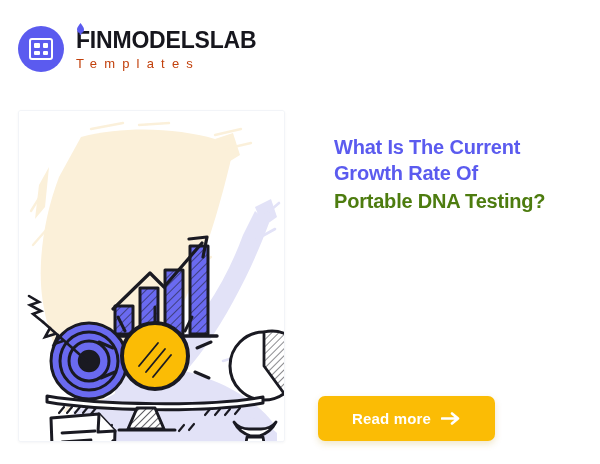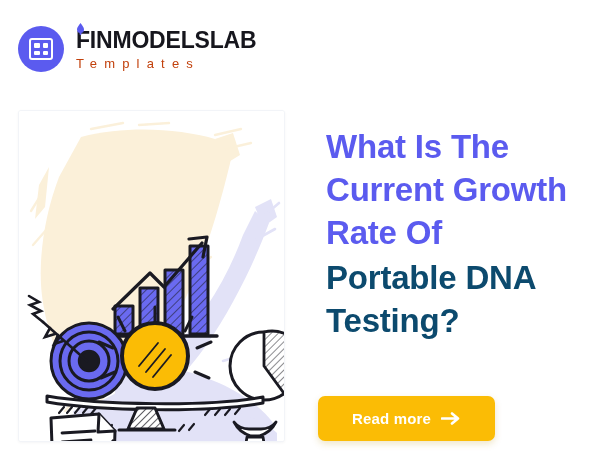--- a/index.html
+++ b/index.html
@@ -108,28 +108,28 @@
   }
 
   
   .content {
     position: absolute;
     left: 318px;
     top: 118px;
     width: 264px;
   }
   .headline {
-    font-size: 33px;
+    font-size: 20px;
     font-weight: 700;
     line-height: 1.30;
     letter-spacing: -0.2px;
-    margin: 8px;
+    margin: 16px;
   }
   .headline .lead { color: #5B5BEF; display: block; }
-  .headline .main { color: #0c4a6e; display: block; margin-top: 2px; }
+  .headline .main { color: #4d7c0f; display: block; margin-top: 2px; }
 
   .cta {
     position: absolute;
     left: 318px;
     top: 396px;
     width: 177px;
     height: 45px;
     background: #FBBC05;
     border: none;
     border-radius: 7px;

